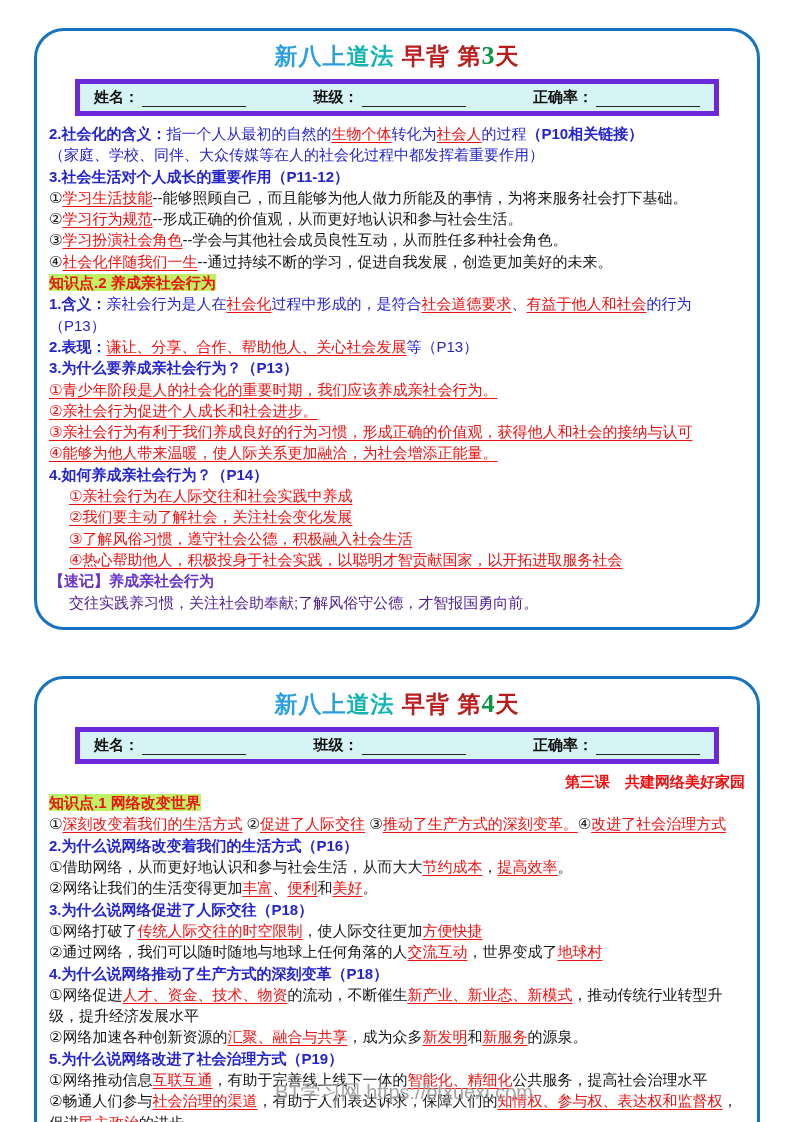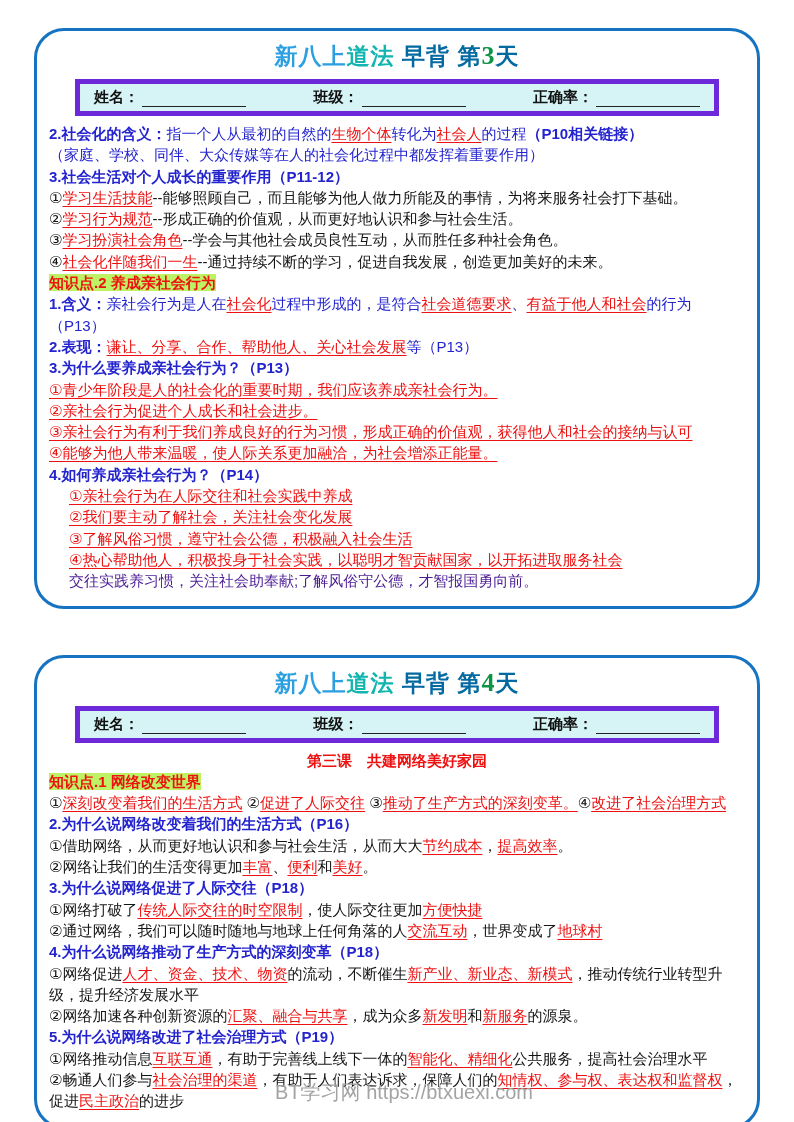--- a/index.html
+++ b/index.html
@@ -8,35 +8,35 @@
   body { position:relative; overflow:hidden; }
 
   .card { border:3px solid #1673c2; border-radius:30px; background:#fff;
     margin:28px 34px 0; padding:8px 12px 14px; }
   .card + .card { margin-top:46px; }
 
   .card-title { text-align:center; font-size:23px; font-weight:bold;
     letter-spacing:1px; margin:2px 0 7px; }
   .s-tblue { color:#2b9fe0; }
   .s-tteal { color:#12b5b0; }
-  .s-tred  { color:#0369a1; }
+  .s-tred  { color:#b91c1c; }
   .s-tgreen{ color:#0b9444; font-family:"Liberation Serif",serif; font-size:26px; }
 
   .fields-bar { display:flex; justify-content:space-between; align-items:center;
     background:#d6f4f6; border:5px solid #6d28d9; padding:4px 14px; margin:0 26px 7px;
     font-size:15px; }
   .field { display:inline-flex; align-items:flex-end; }
   .field-label { font-weight:bold; color:#111; }
   .field-blank { display:inline-block; width:104px; height:16px;
     border-bottom:1.5px solid #222; margin-left:3px; }
 
   .card-body { font-size:15px; line-height:1.42; color:#141414; }
   .line { }
   .line.indent { padding-left:20px; }
-  .line.center { text-align:center; }
+  .line.center { text-align:right; }
 
   .s-b  { color:#2424cf; }
   .s-bb { color:#2424cf; font-weight:bold; }
   .s-k  { color:#141414; }
   .s-ru { color:#ee1111; text-decoration:underline; text-underline-offset:3px; }
   .s-hl { background:#bef264; color:#ee1111; font-weight:bold; }
   .s-rb { color:#ee1111; font-weight:bold; }
   .s-pb { color:#6633cc; font-weight:bold; }
   .s-p  { color:#4c1d95; }
 
@@ -78,20 +78,21 @@
         <div class="line"><span class="s-bb">3.为什么要养成亲社会行为？（P13）</span></div>
         <div class="line"><span class="s-ru">①青少年阶段是人的社会化的重要时期，我们应该养成亲社会行为。</span></div>
         <div class="line"><span class="s-ru">②亲社会行为促进个人成长和社会进步。</span></div>
         <div class="line"><span class="s-ru">③亲社会行为有利于我们养成良好的行为习惯，形成正确的价值观，获得他人和社会的接纳与认可</span></div>
         <div class="line"><span class="s-ru">④能够为他人带来温暖，使人际关系更加融洽，为社会增添正能量。</span></div>
         <div class="line"><span class="s-bb">4.如何养成亲社会行为？（P14）</span></div>
         <div class="line indent"><span class="s-ru">①亲社会行为在人际交往和社会实践中养成</span></div>
         <div class="line indent"><span class="s-ru">②我们要主动了解社会，关注社会变化发展</span></div>
         <div class="line indent"><span class="s-ru">③了解风俗习惯，遵守社会公德，积极融入社会生活</span></div>
         <div class="line indent"><span class="s-ru">④热心帮助他人，积极投身于社会实践，以聪明才智贡献国家，以开拓进取服务社会</span></div>
+        <div class="line"><span class="s-pb">【速记】养成亲社会行为</span></div>
         <div class="line indent"><span class="s-p">交往实践养习惯，关注社会助奉献;了解风俗守公德，才智报国勇向前。</span></div>
       </div>
   </section>
 
   <section class="card">
     <h1 class="card-title"><span class="s-tblue">新八上</span><span class="s-tteal">道法</span><span class="s-tred"> 早背 </span><span class="s-tred">第</span><span class="s-tgreen">4</span><span class="s-tred">天</span></h1>
     <div class="fields-bar">
         <span class="field">
           <span class="field-label">姓名：</span>
           <span class="field-blank"></span>

